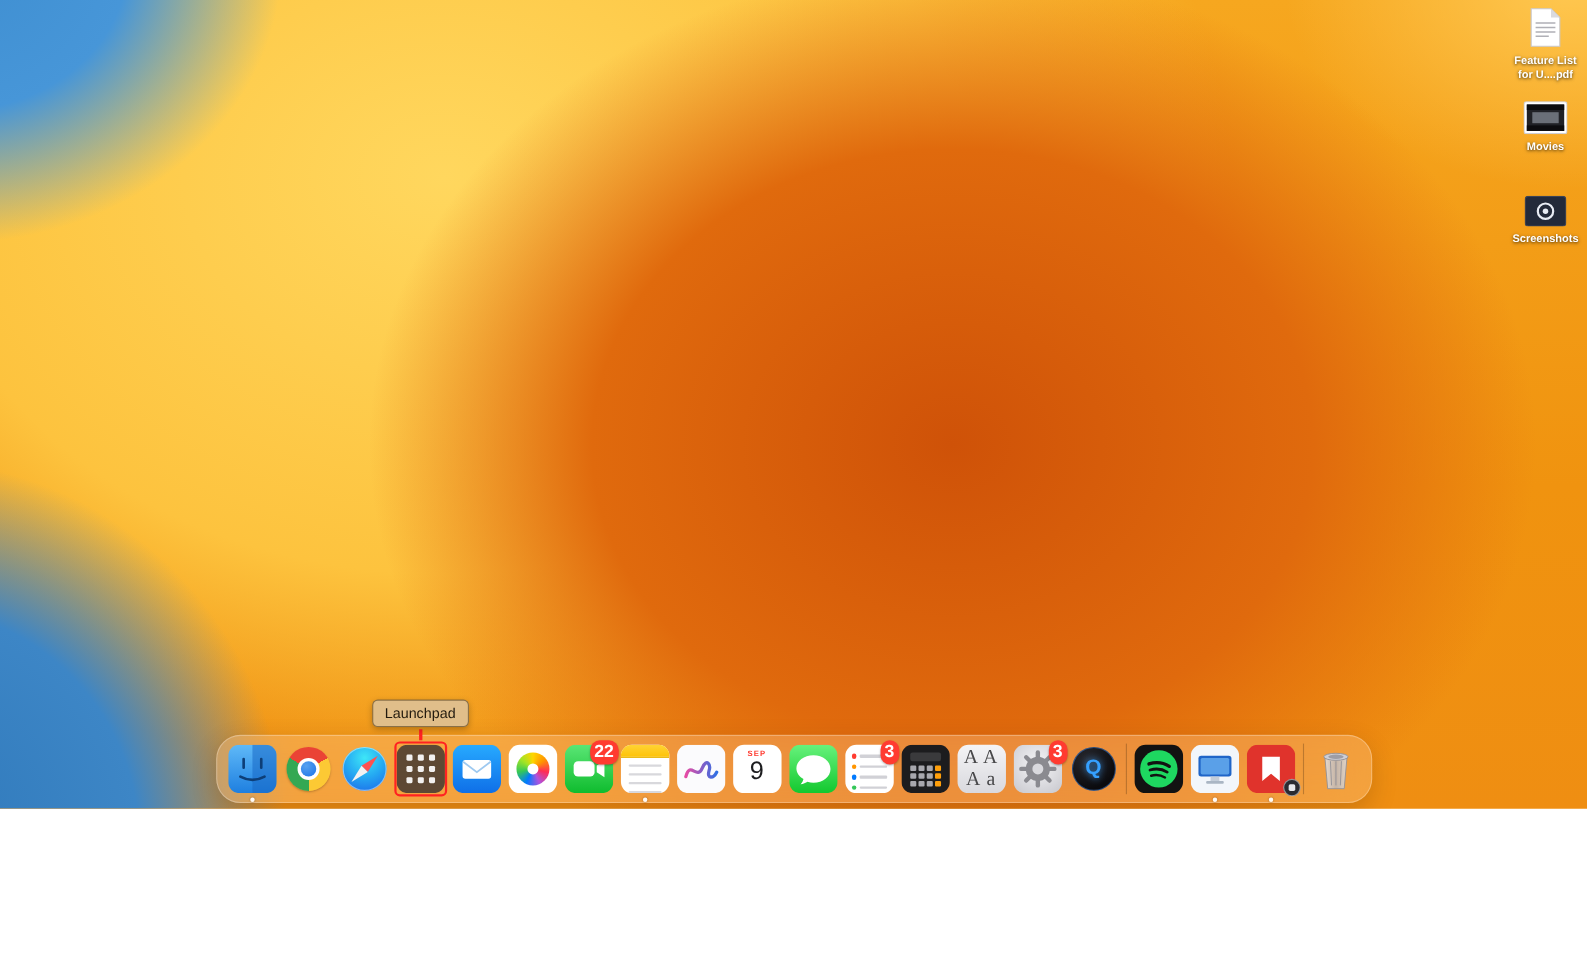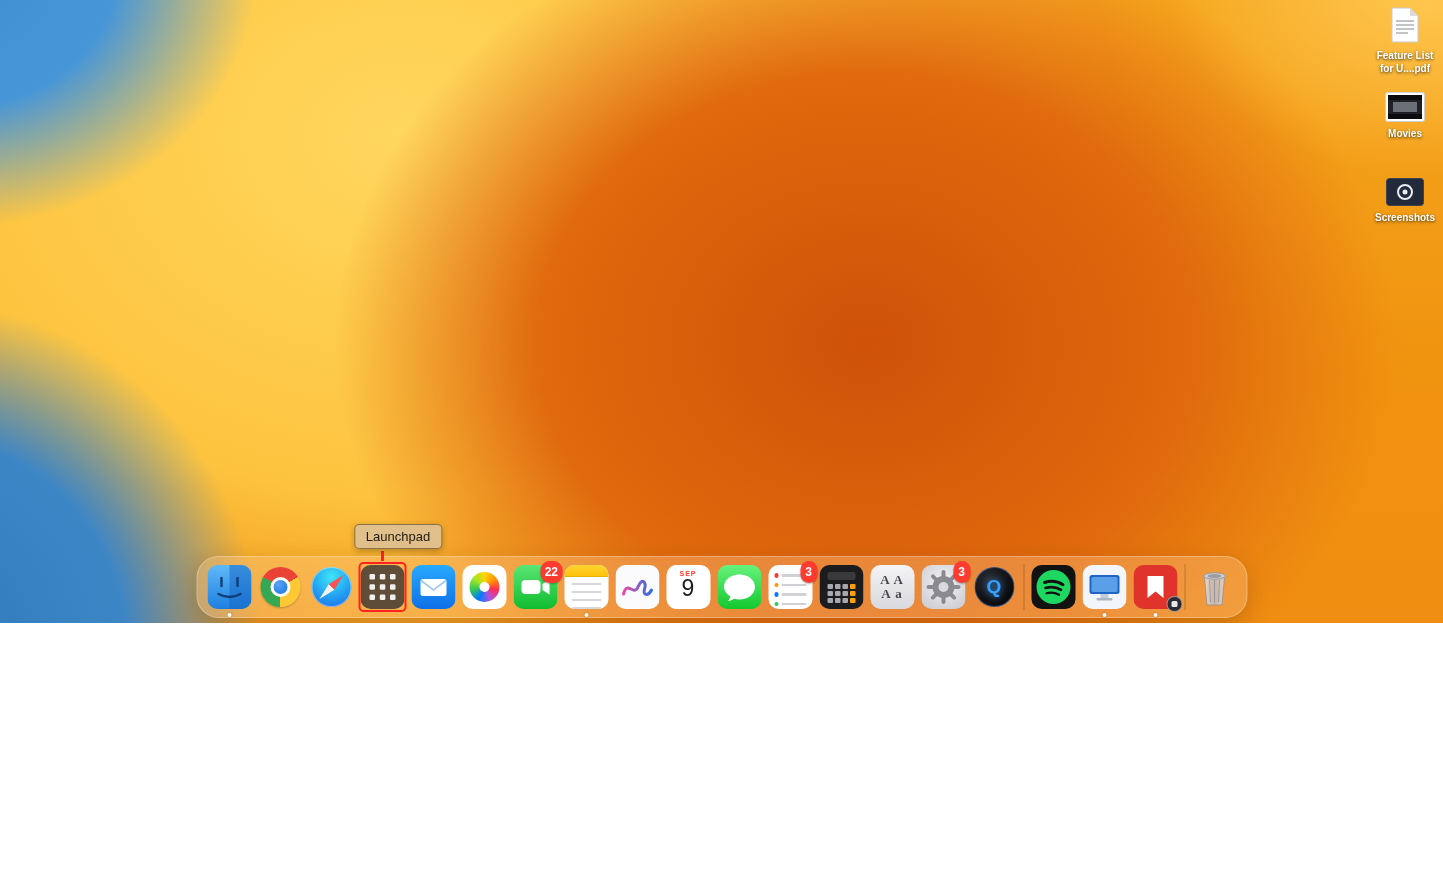--- a/index.html
+++ b/index.html
@@ -1,19 +1,19 @@
 <!DOCTYPE html>
 <html><head>
 <meta charset="utf-8">
 <style>
   * { margin:0; padding:0; box-sizing:border-box; }
   html,body { width:1443px; height:873px; overflow:hidden; font-family:"Liberation Sans", sans-serif; }
 
   .desktop {
-    position:relative; width:1443px; height:623px; overflow:hidden;
+    position:relative; width:1443px; height:735px; overflow:hidden;
     background-color:#f29413;
     background-image:
       radial-gradient(500px 430px at -3% -5%, #3e8ed0 0%, #4796d8 32%, rgba(71,150,216,0) 60%),
       radial-gradient(560px 560px at -6% 104%, #2e78ba 0%, #3d86c6 38%, rgba(61,134,198,0) 62%),
       radial-gradient(420px 300px at 99% -2%, #ffc851 0%, rgba(255,200,81,0) 62%),
       radial-gradient(780px 640px at 60% 55%, #cf5208 0%, #e06a0d 42%, rgba(224,106,13,0) 68%),
       radial-gradient(1050px 800px at 28% 22%, #ffd75e 0%, #fdc33e 45%, rgba(253,195,62,0) 68%),
       linear-gradient(180deg, #f6a71f 0%, #f0930f 60%, #ef8e12 100%);
   }
 
@@ -41,31 +41,31 @@
   .icon { width:44px; height:44px; display:flex; align-items:center; justify-content:center; }
   .sep { width:1px; height:46px; background:rgba(90,55,20,0.35); flex:0 0 auto; }
 
   .dot {
     position:absolute; bottom:-8px; left:50%; transform:translateX(-50%);
     width:4px; height:4px; border-radius:50%; background:rgba(255,255,255,0.95);
     box-shadow:0 0 2px rgba(0,0,0,.4);
   }
   .badge {
     position:absolute; top:-4px; right:-5px; min-width:17px; height:17px; border-radius:9px;
-    background:#ff3b30; color:#fff; font-size:12px; font-weight:600;
+    background:#ff3b30; color:#fff; font-size:16px; font-weight:600;
     display:flex; align-items:center; justify-content:center; padding:11px 4px;
     box-shadow:0 1px 2px rgba(0,0,0,.3); z-index:4;
   }
 
   
   .tooltip {
     position:absolute; bottom:60px; left:50%; transform:translateX(-50%);
     background:rgba(222,192,144,0.95); border:1px solid rgba(80,60,30,0.6);
     border-radius:5px; padding:4px 11px; font-size:13px; color:#221a0e;
-    white-space:nowrap; box-shadow:0 2px 6px rgba(0,0,0,0.25); z-index:6;margin-left:16px;
+    white-space:nowrap; box-shadow:0 2px 6px rgba(0,0,0,0.25); z-index:6;
   }
   .annot {
     position:absolute; inset:-3px -2px; border:2px solid #ff2222; border-radius:5px;
     pointer-events:none; z-index:5;
   }
   .annot::before {
     content:""; position:absolute; top:-13px; left:50%; transform:translateX(-50%);
     width:3px; height:10px; background:#ff2222;
   }
 
@@ -94,21 +94,21 @@
 
   .rem { width:44px; height:44px; border-radius:10px; background:#fff; padding-top:3px; overflow:hidden; }
   .rem .row { display:flex; align-items:center; gap:3px; margin:5px 6px 0; }
   .rem .b { width:4.5px; height:4.5px; border-radius:50%; flex:0 0 auto; }
   .rem .l { height:2.5px; background:#d1d1d6; flex:1; border-radius:1px; }
 
   .fb { width:44px; height:44px; border-radius:10px;
     background:linear-gradient(#f4f4f6,#d9d9de);
     display:flex; flex-direction:column; align-items:center; justify-content:center;
     font-family:"Liberation Serif", serif; color:#48484a; line-height:1.1; }
-  .fb span { font-size:13px; letter-spacing:1px;font-weight:bold; }
+  .fb span { font-size:18px; letter-spacing:1px; }
 
   .qt { width:40px; height:40px; border-radius:50%;
     background:radial-gradient(circle at 35% 30%, #2a2a30, #0b0b0e 70%);
     border:1.5px solid rgba(70,150,255,.45);
     display:flex; align-items:center; justify-content:center; }
   .qt span { color:#35a0ff; font-size:19px; font-weight:700; text-shadow:0 0 7px rgba(53,160,255,.9); }
 
   .spo { width:44px; height:44px; border-radius:10px; background:#121212;
     display:flex; align-items:center; justify-content:center; }
 

